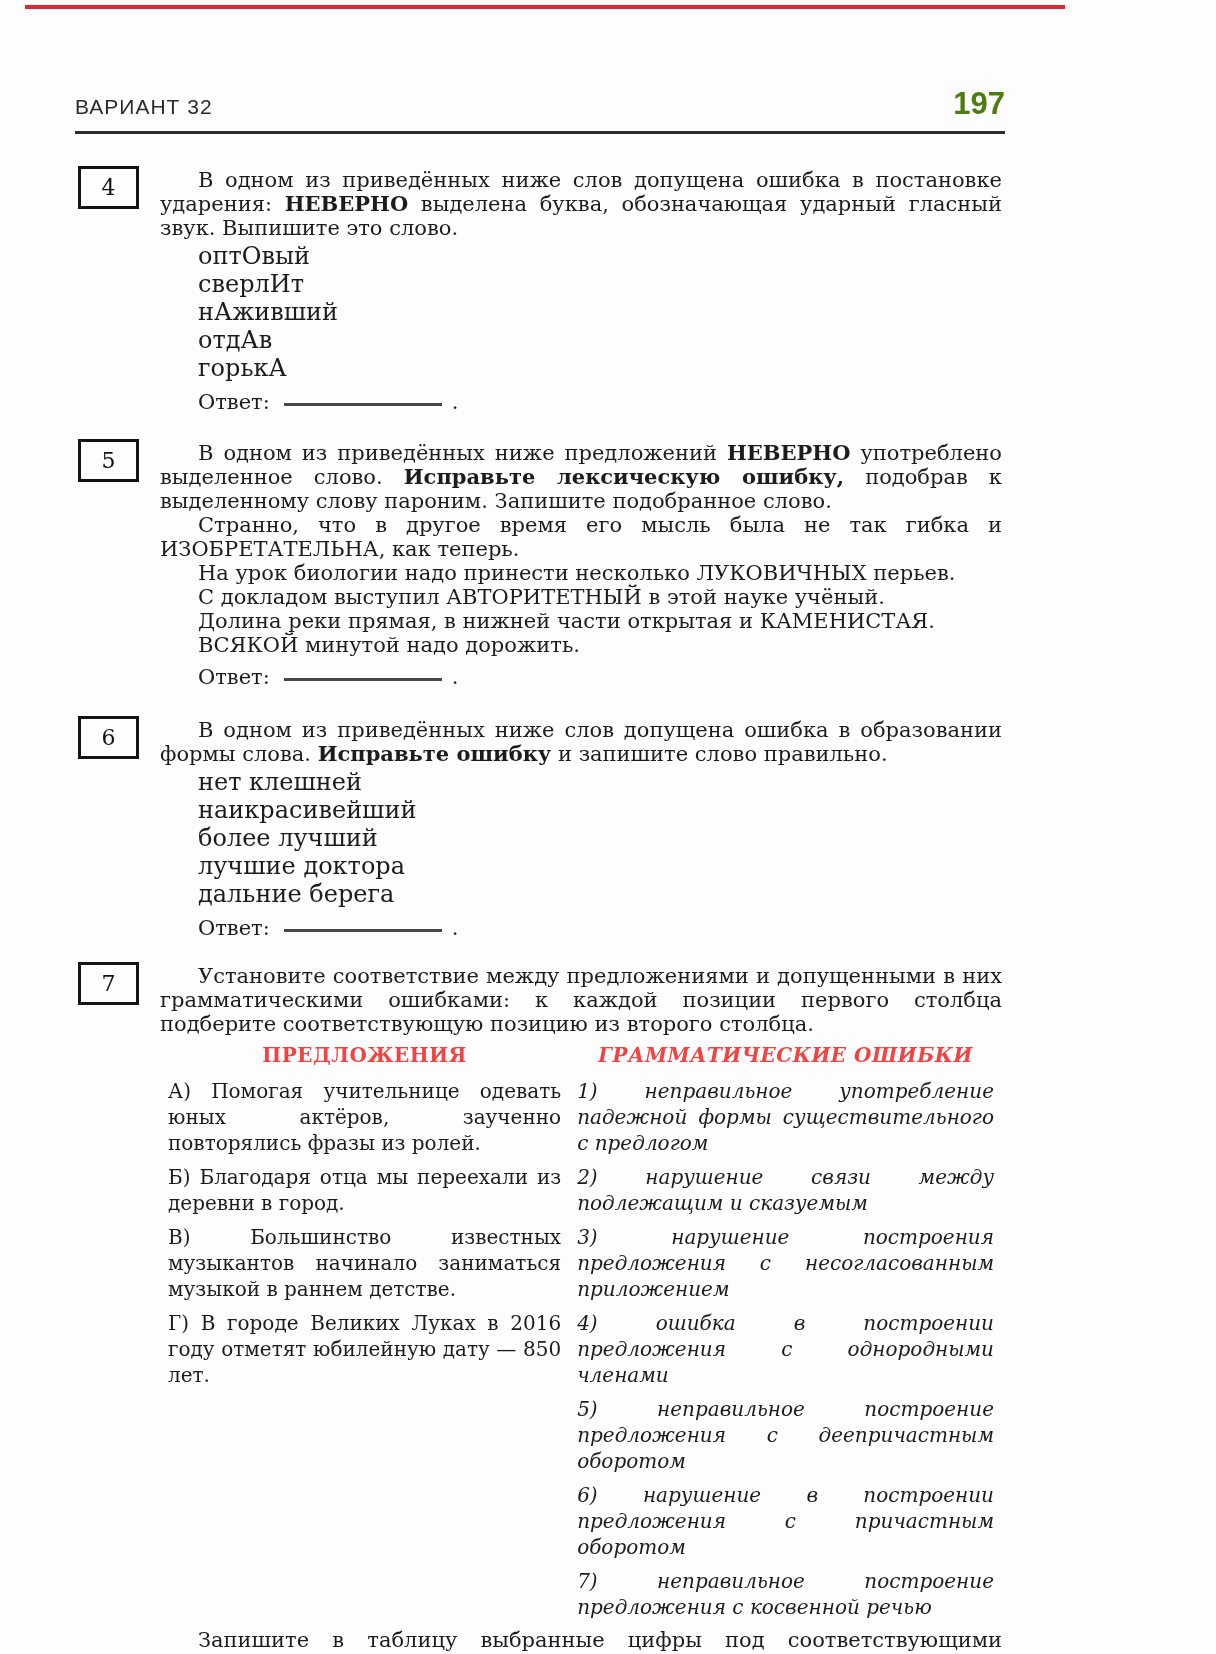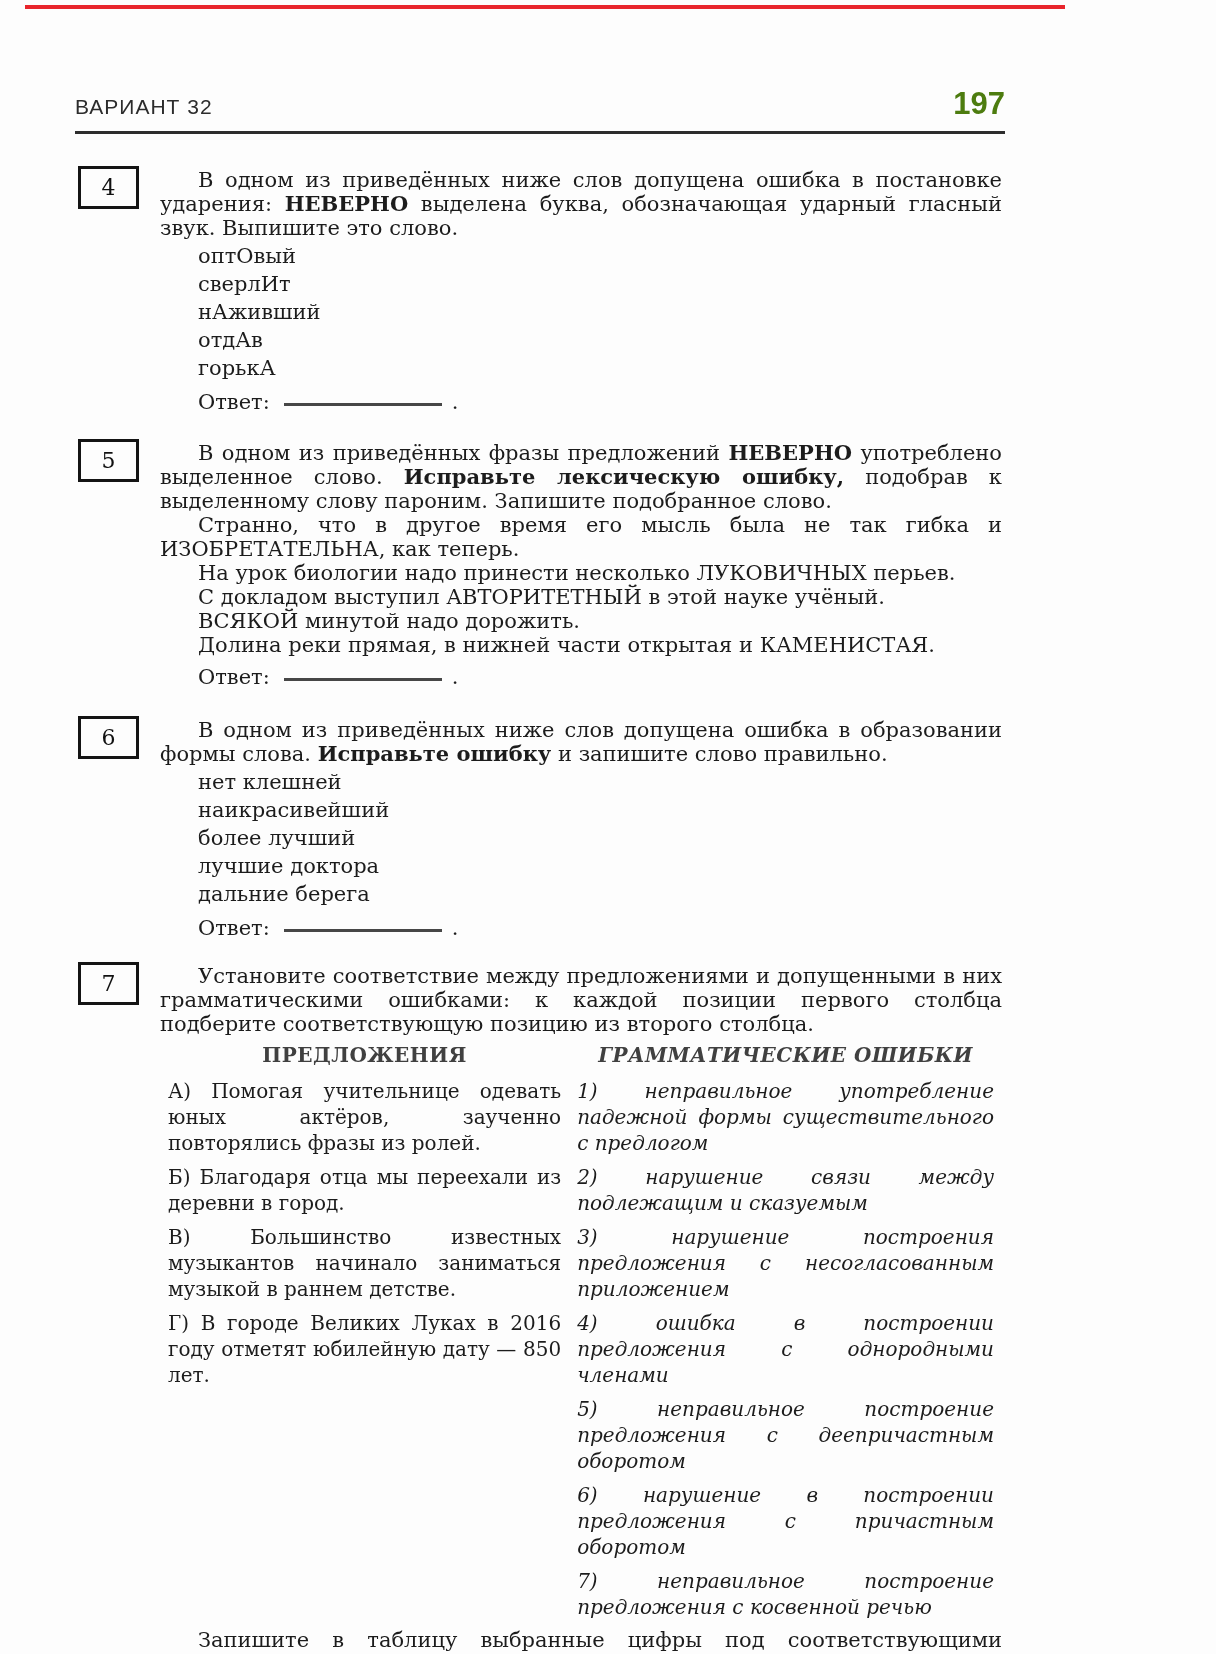--- a/index.html
+++ b/index.html
@@ -46,21 +46,21 @@
   p.para {
     margin: 0;
     font-size: 21px; line-height: 24px;
     text-align: justify;
   }
   p.indent { text-indent: 38px; }
   .b { font-weight: bold; }
   ul.options {
     list-style: none;
     margin: 2px 0 0 0; padding: 0 0 0 38px;
-    font-size: 21px; line-height: 28px;
+    font-size: 24px; line-height: 28px;
   }
   .answer-row {
     margin: 6px 0 0 38px;
     font-size: 21px; line-height: 28px;
     white-space: nowrap;
   }
   .answer-blank {
     display: inline-block;
     width: 158px; height: 6px;
     border-bottom: 3px solid #474747;
@@ -71,21 +71,21 @@
     display: flex; margin-top: 4px;
     justify-content: space-between;
   }
   .col-left  { width: 465px; }
   .col-right { width: 492px; font-style: italic; }
   .col-header {
     text-align: center;
     font-weight: bold;
     font-size: 20px; line-height: 30px;
     letter-spacing: 0.5px;
-    color: #404040;
+    color: #ef4444;
   }
   p.col-item {
     margin: 8px;
     font-size: 20px; line-height: 26px;
     text-align: justify;
   }
   .tbl-instruction {
     margin-top: 16px;
   }
   .answer-table-row {
@@ -138,26 +138,26 @@
       <li>сверлИт</li>
       <li>нАживший</li>
       <li>отдАв</li>
       <li>горькА</li>
     </ul>
     <div class="answer-row"><span>Ответ:</span><span class="answer-blank"></span><span>.</span></div>
   </section>
 
   <section class="question q5">
     <div class="qbox">5</div>
-    <p class="para indent"><span>В одном из приведённых фразы предложений </span><span class="b">НЕВЕРНО</span><span> употреблено выделенное слово. </span><span class="b">Исправьте лексическую ошибку,</span><span> подобрав к выделенному слову пароним. Запишите подобранное слово.</span></p>
+    <p class="para indent"><span>В одном из приведённых ниже предложений </span><span class="b">НЕВЕРНО</span><span> употреблено выделенное слово. </span><span class="b">Исправьте лексическую ошибку,</span><span> подобрав к выделенному слову пароним. Запишите подобранное слово.</span></p>
     <p class="para indent">Странно, что в другое время его мысль была не так гибка и ИЗОБРЕТАТЕЛЬНА, как теперь.</p>
     <p class="para indent">На урок биологии надо принести несколько ЛУКОВИЧНЫХ перьев.</p>
     <p class="para indent">С докладом выступил АВТОРИТЕТНЫЙ в этой науке учёный.</p>
+    <p class="para indent">Долина реки прямая, в нижней части открытая и КАМЕНИСТАЯ.</p>
     <p class="para indent">ВСЯКОЙ минутой надо дорожить.</p>
-    <p class="para indent">Долина реки прямая, в нижней части открытая и КАМЕНИСТАЯ.</p>
     <div class="answer-row"><span>Ответ:</span><span class="answer-blank"></span><span>.</span></div>
   </section>
 
   <section class="question q6">
     <div class="qbox">6</div>
     <p class="para indent"><span>В одном из приведённых ниже слов допущена ошибка в образовании формы слова. </span><span class="b">Исправьте ошибку</span><span> и запишите слово правильно.</span></p>
     <ul class="options">
       <li>нет клешней</li>
       <li>наикрасивейший</li>
       <li>более лучший</li>

